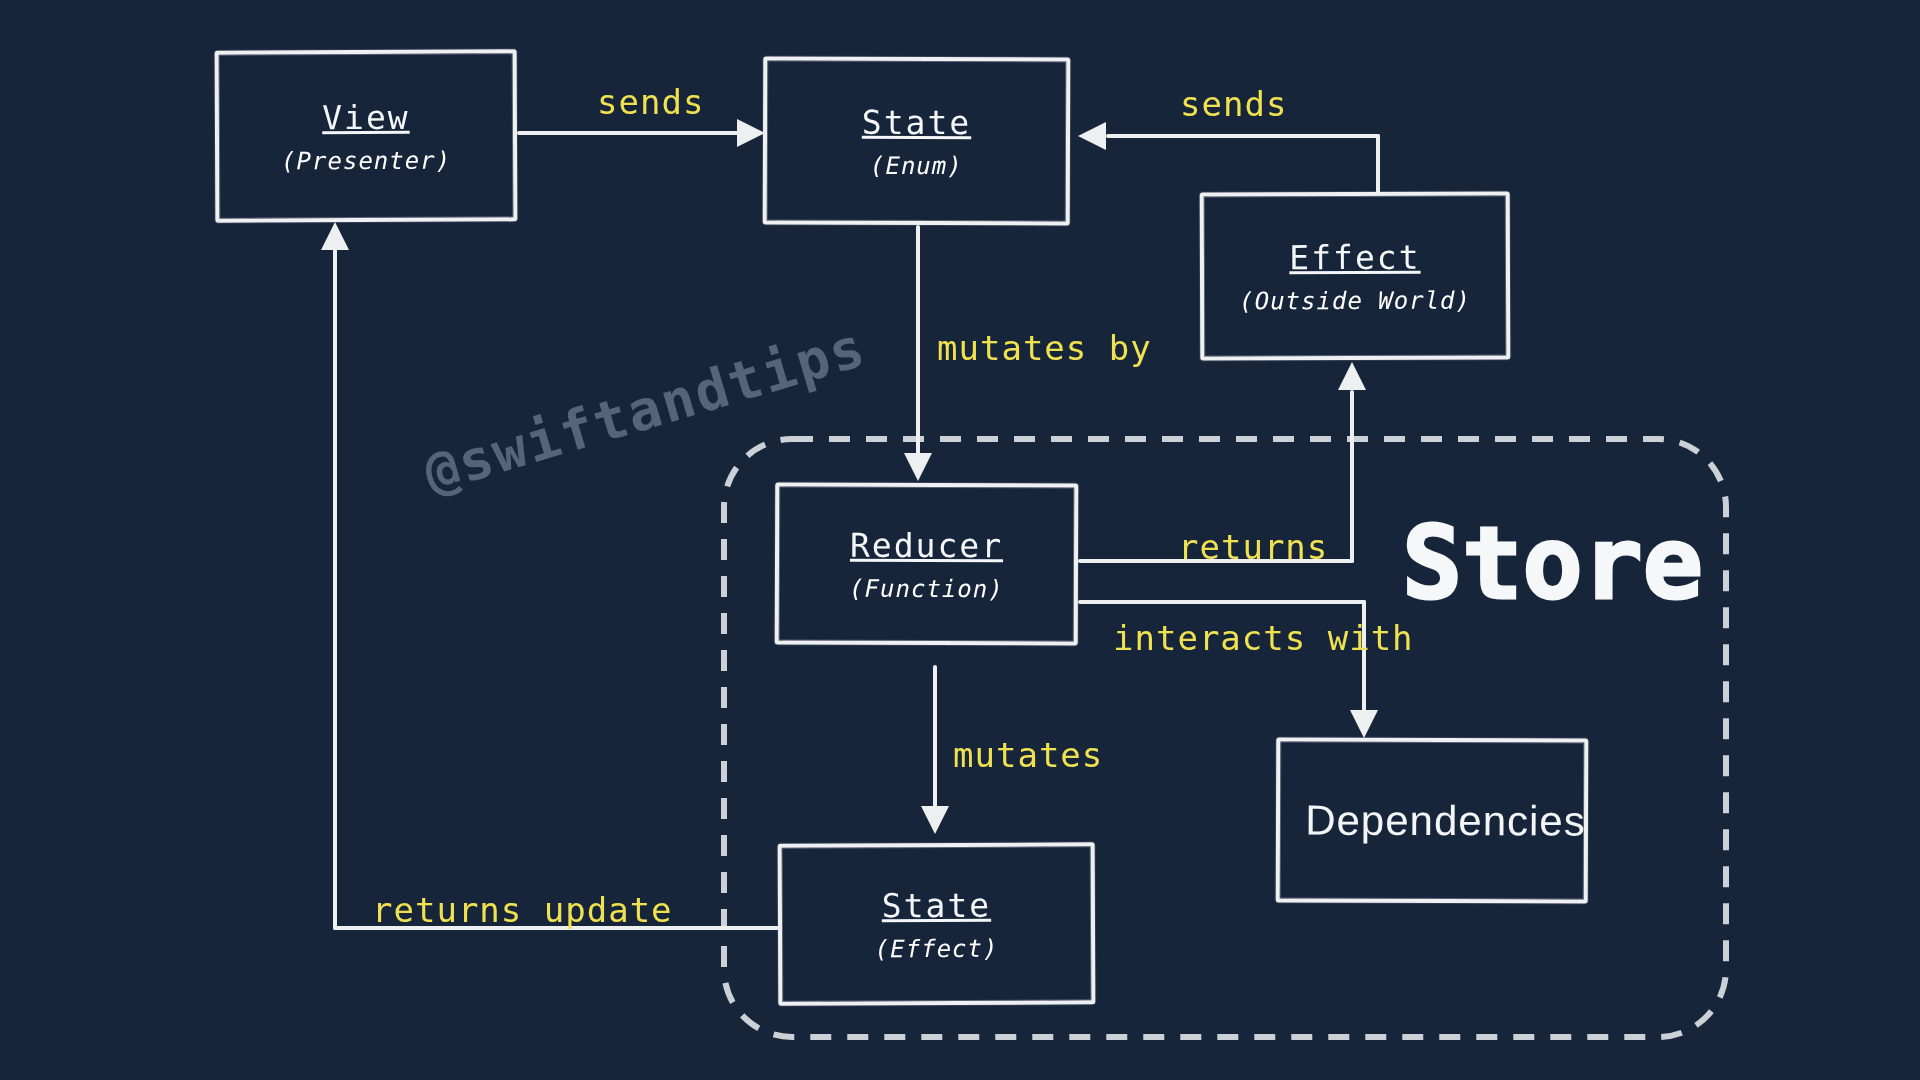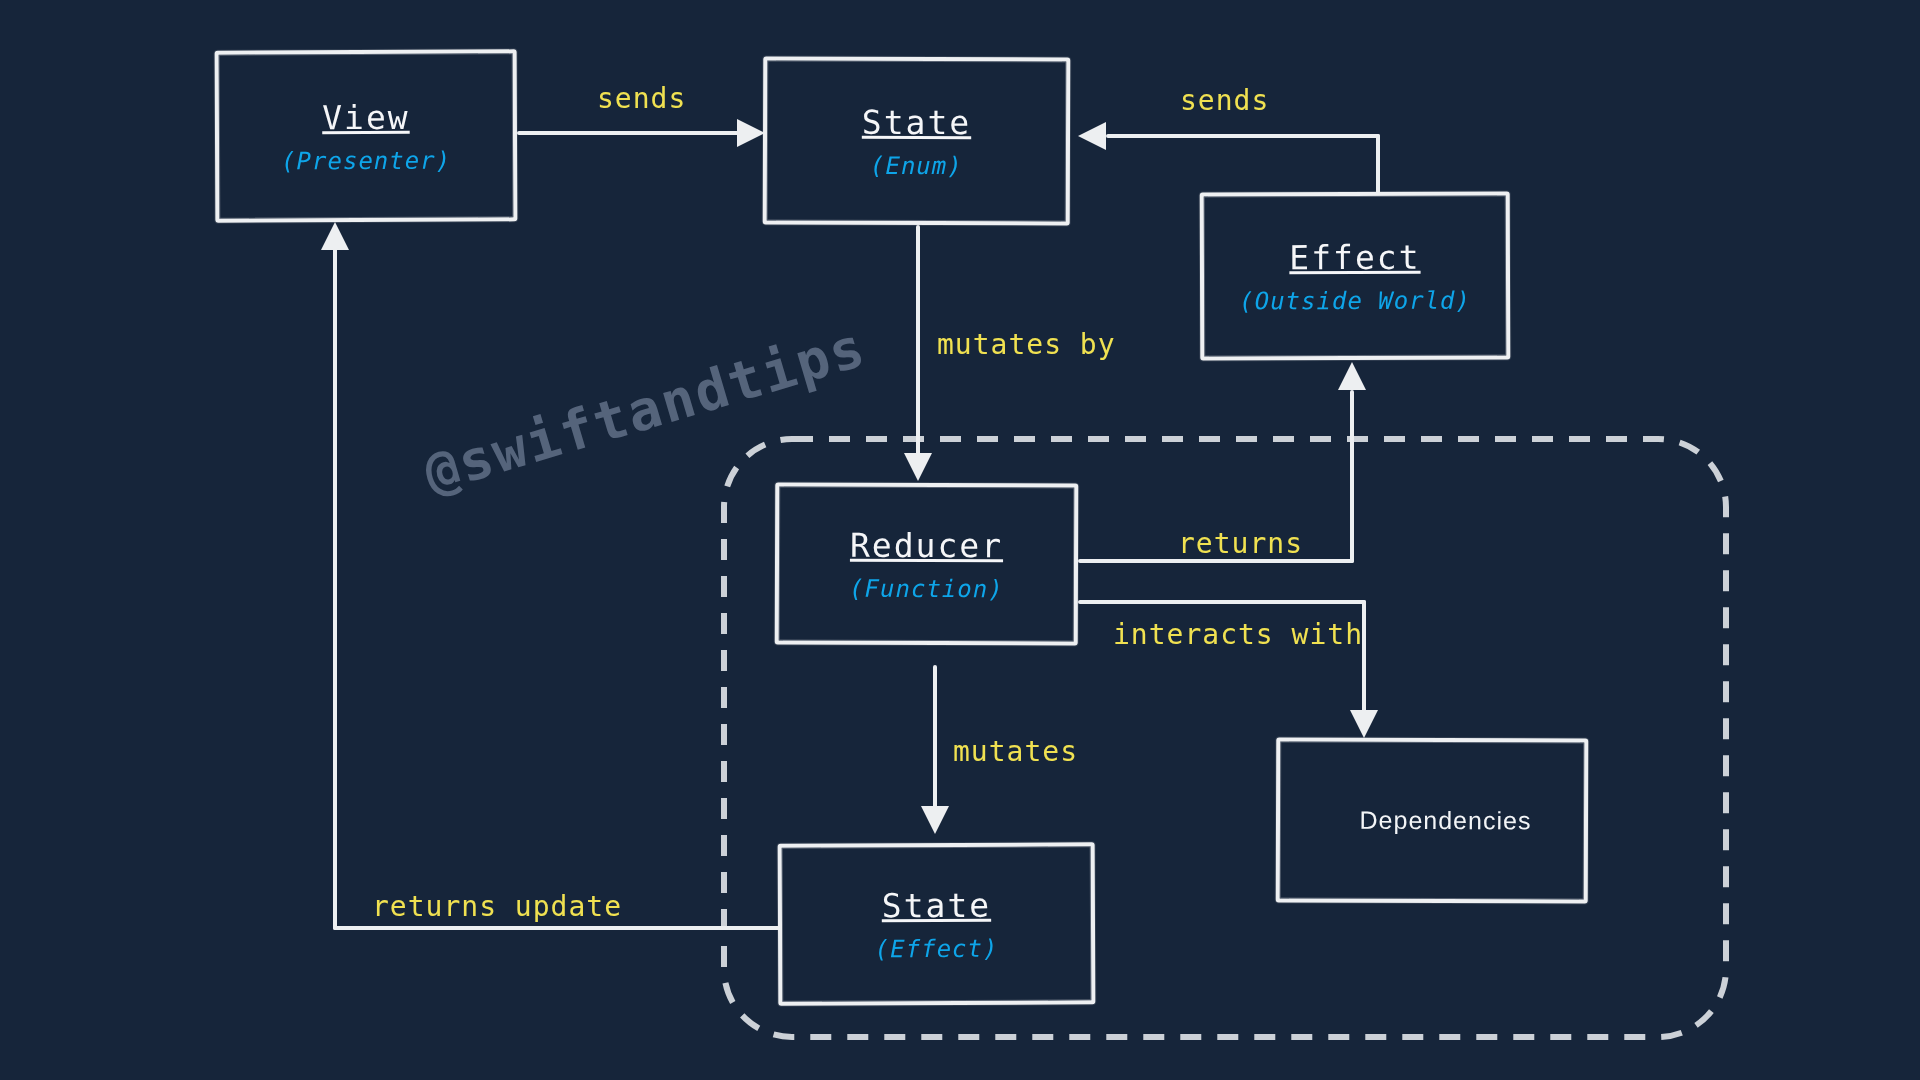--- a/index.html
+++ b/index.html
@@ -13,46 +13,46 @@
     position:absolute; background:#16253a;
     border:4px solid #eef0f2; border-radius:3px;
     box-shadow: inset 0 0 0 1px rgba(238,240,242,.30), 0 0 0 1px rgba(238,240,242,.12);
     display:flex; flex-direction:column; align-items:center; justify-content:center; gap:10px;
     z-index:5;
   }
   .node .title{
     font-size:33px; color:#f5f6f8; letter-spacing:2px; white-space:nowrap;text-decoration:underline;
   }
   .node .subtitle{
-    font-size:24px; font-style:italic; color:#0ea5e9; letter-spacing:1px; white-space:nowrap;
+    font-size:24px; font-style:italic; color:#ffffff; letter-spacing:1px; white-space:nowrap;
   }
   .node .sans-title{
     font-family:"Liberation Sans", sans-serif;
-    font-size:25px; color:#f3f5f7; letter-spacing:1px; white-space:nowrap;margin-left:27px;
+    font-size:42px; color:#f3f5f7; letter-spacing:1px; white-space:nowrap;margin-left:27px;
   }
   #node-view{left:215px; top:50px; width:294px; height:164px; transform:rotate(-0.25deg);}
   #node-action{left:763px; top:57px; width:299px; height:160px; transform:rotate(0.2deg);}
   #node-effect{left:1200px; top:192px; width:302px; height:160px; transform:rotate(-0.2deg);}
   #node-reducer{left:775px; top:483px; width:295px; height:154px; transform:rotate(0.2deg);}
   #node-state{left:778px; top:843px; width:309px; height:154px; transform:rotate(-0.25deg);}
   #node-dependencies{left:1276px; top:738px; width:304px; height:157px; transform:rotate(0.2deg);}
 
   
   .line{position:absolute; background:#edeff1; border-radius:2px; z-index:3;}
   .h-line{height:4px;}
   .v-line{width:4px;}
   .arrow{position:absolute; width:0; height:0; z-index:4;}
   .arrow.right{border-top:14px solid transparent; border-bottom:14px solid transparent; border-left:28px solid #edeff1;}
   .arrow.left {border-top:14px solid transparent; border-bottom:14px solid transparent; border-right:28px solid #edeff1;}
   .arrow.down {border-left:14px solid transparent; border-right:14px solid transparent; border-top:28px solid #edeff1;}
   .arrow.up   {border-left:14px solid transparent; border-right:14px solid transparent; border-bottom:28px solid #edeff1;}
 
   
   .edge-label{
-    position:absolute; font-size:28px; letter-spacing:1px; color:#f0e151;
+    position:absolute; font-size:34px; letter-spacing:1px; color:#f0e151;
     white-space:nowrap; z-index:6;
   }
 
   
   #store-boundary{position:absolute; left:715px; top:430px; z-index:1;}
   #store-title{
     position:absolute; left:1402px; top:505px; z-index:2;
     font-size:100px; font-weight:bold; color:#f6f7f9; letter-spacing:0px;
     -webkit-text-stroke:3px #f6f7f9; white-space:nowrap;
   }
@@ -65,20 +65,21 @@
   }
 </style>
 </head>
 <body>
 
 <div id="canvas">
 
   <svg id="store-boundary" width="1020" height="616">
     <rect x="9" y="9" width="1002" height="598" rx="68" ry="68" fill="none" stroke="#ccd1d7" stroke-width="6" stroke-dasharray="21 16"></rect>
   </svg>
+  <div id="store-title">Store</div>
 
   <div id="watermark">@swiftandtips</div>
 
   <div class="line h-line" style="left:517px; top:131px; width:224px;"></div>
   <div class="arrow right" style="left:737px; top:119px;"></div>
   <div class="edge-label" style="left:597px; top:82px;">sends</div>
 
   <div class="line v-line" style="left:1376px; top:134px; height:62px;"></div>
   <div class="line h-line" style="left:1106px; top:134px; width:274px;"></div>
   <div class="arrow left" style="left:1078px; top:122px;"></div>

